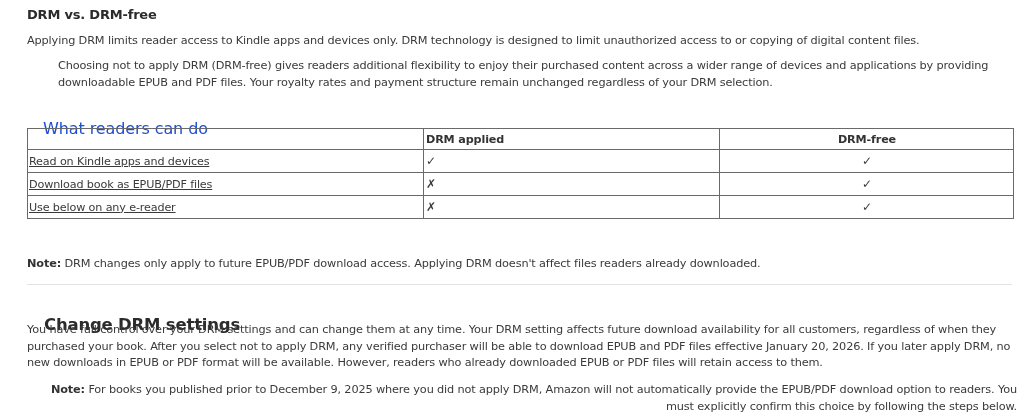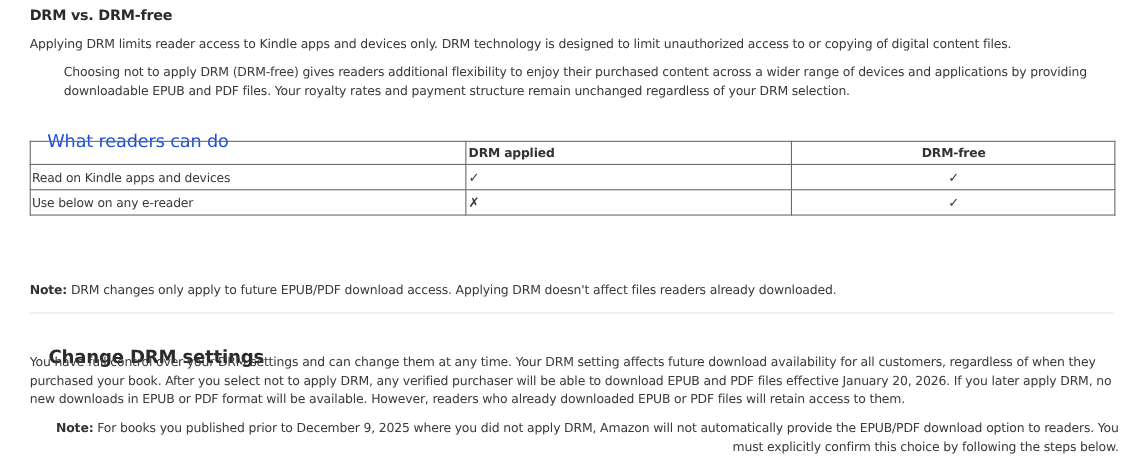--- a/index.html
+++ b/index.html
@@ -23,21 +23,21 @@
   }
   table.grid {
     position: absolute; left: 27px; top: 128px; width: 987px;
     border-collapse: collapse; font-size: 11.2px; color: #3a3a3a;
   }
   table.grid th, table.grid td {
     border: 1px solid #6a6a6a; padding: 0 1px; height: 22px; text-align: left;
     letter-spacing: -0.15px;
   }
   table.grid th { font-weight: bold; height: 20px; color: #333; }
-  table.grid .c0 { width: 393px; }
+  table.grid .c0 { width: 393px; text-decoration: underline; }
   table.grid .c1 { width: 292px; padding-left: 2px; }
   table.grid .c2 { padding-left: 2px; text-align: center; }
   .mark { font-size: 12px; }
   .divider {
     position: absolute; left: 27px; top: 284px; width: 985px; height: 1px; background: #e3e3e3;
   }
   h2.title2 {
     position: absolute; left: 27px; top: 298px; margin: 17px;
     font-size: 16.5px; font-weight: bold; color: #2b2b2b; letter-spacing: -0.2px;
   }
@@ -64,20 +64,25 @@
         <th class="c2">DRM-free</th>
       </tr>
     </thead>
     <tbody>
       <tr>
         <td class="c0">Read on Kindle apps and devices</td>
         <td class="c1 mark">✓</td>
         <td class="c2 mark">✓</td>
       </tr>
       <tr>
+        <td class="c0">Download book as EPUB/PDF files</td>
+        <td class="c1 mark">✗</td>
+        <td class="c2 mark">✓</td>
+      </tr>
+      <tr>
         <td class="c0">Use below on any e-reader</td>
         <td class="c1 mark">✗</td>
         <td class="c2 mark">✓</td>
       </tr>
     </tbody>
   </table>
 
   <p class="txt" style="top:256px;"><b class="note">Note:</b><span> DRM changes only apply to future EPUB/PDF download access. Applying DRM doesn't affect files readers already downloaded.</span></p>
 
   <div class="divider"></div>

